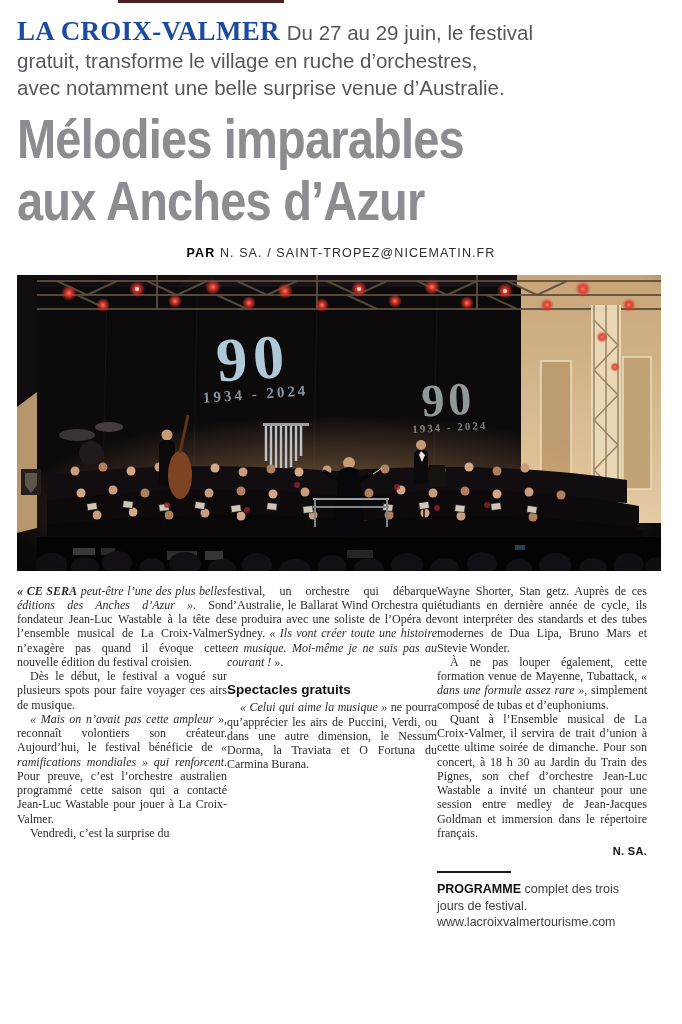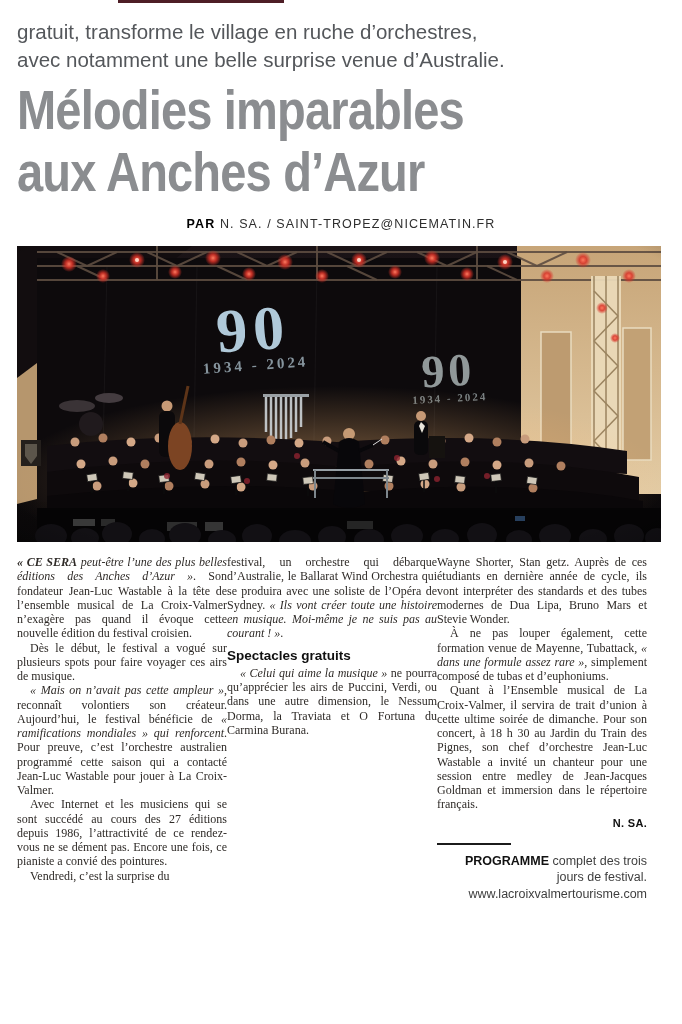--- a/index.html
+++ b/index.html
@@ -24,35 +24,38 @@
   .credit{font-weight:normal;font-size:9.5px;color:#4c4c4c;letter-spacing:.6px;}
   
   .cols{margin-top:13px;display:flex;}
   .col{width:210px;font-family:"Liberation Serif",serif;font-size:12px;line-height:14.25px;
        color:#2e2a27;text-align:justify;hyphens:auto;-webkit-hyphens:auto;}
   .col p{margin:0;}
   .col p.ind{text-indent:13px;}
   .it{font-style:italic;}
   .bit{font-style:italic;font-weight:bold;}
   .subhead{font-family:"Liberation Sans",sans-serif;font-weight:bold;font-size:13.5px;
-           color:#101010;margin:8px 0 3px;text-align:left;}
+           color:#101010;margin:14px 0 3px;text-align:left;}
   .signature{text-align:right;font-family:"Liberation Sans",sans-serif;font-weight:bold;
              font-size:11px;color:#101010;margin-top:4px;letter-spacing:.3px;}
   .footer{margin-top:13px;font-family:"Liberation Sans",sans-serif;font-size:12.5px;
-          line-height:16.5px;color:#3e3e3e;text-align:right;}
+          line-height:16.5px;color:#3e3e3e;text-align:left;}
   .footer-rule{width:74px;height:2px;background:#1b1b1b;margin-bottom:8px;}
   .footer b{color:#111;}
 </style>
 </head>
 <body>
 
 <div class="page">
   <div class="top-artifact"></div>
 
   <div class="kicker">
+    <div class="kline">
+      <span class="kicker-loc">LA CROIX-VALMER</span><span>Du 27 au 29 juin, le festival</span>
+    </div>
     <div class="kline">gratuit, transforme le village en ruche d’orchestres,</div>
     <div class="kline">avec notamment une belle surprise venue d’Australie.</div>
   </div>
 
   <div class="headline">
     <div>Mélodies imparables</div>
     <div>aux Anches d’Azur</div>
   </div>
 
   <div class="byline">
@@ -351,21 +354,20 @@
     </svg>
   </figure>
 
 
   <div class="cols">
     <div class="col">
       <div>
           <p><span class="bit">« CE SERA</span><span class="it"> peut-être l’une des plus belles éditions des Anches d’Azur »</span><span>. Son fondateur Jean-Luc Wastable à la tête de l’ensemble musical de La Croix-Valmer n’exagère pas quand il évoque cette nouvelle édition du festival croisien.</span></p>
           <p class="ind"><span>Dès le début, le festival a vogué sur plusieurs spots pour faire voyager ces airs de musique.</span></p>
           <p class="ind"><span class="it">« Mais on n’avait pas cette ampleur »</span><span>, reconnaît volontiers son créateur. Aujourd’hui, le festival bénéficie de </span><span class="it">« ramifications mondiales » qui renforcent</span><span>. Pour preuve, c’est l’orchestre australien programmé cette saison qui a contacté Jean-Luc Wastable pour jouer à La Croix-Valmer.</span></p>
-          <p class="ind"><span>Avec Internet et les musiciens qui se sont succédé au cours des 27 éditions depuis 1986, l’attractivité de ce rendez-vous ne se dément pas. Encore une fois, ce pianiste a convié des pointures.</span></p>
           <p class="ind"><span>Vendredi, c’est la surprise du</span></p>
         </div>
     </div>
     <div class="col">
       <div>
           <p><span>festival, un orchestre qui débarque d’Australie, le Ballarat Wind Orchestra qui se produira avec une soliste de l’Opéra de Sydney. </span><span class="it">« Ils vont créer toute une histoire en musique. Moi-même je ne suis pas au courant ! »</span><span>.</span></p>
           <div class="subhead">Spectacles gratuits</div>
           <p class="ind"><span class="it">« Celui qui aime la musique »</span><span> ne pourra qu’apprécier les airs de Puccini, Verdi, ou dans une autre dimension, le Nessum Dorma, la Traviata et O Fortuna du Carmina Burana.</span></p>
         </div>
     </div>

